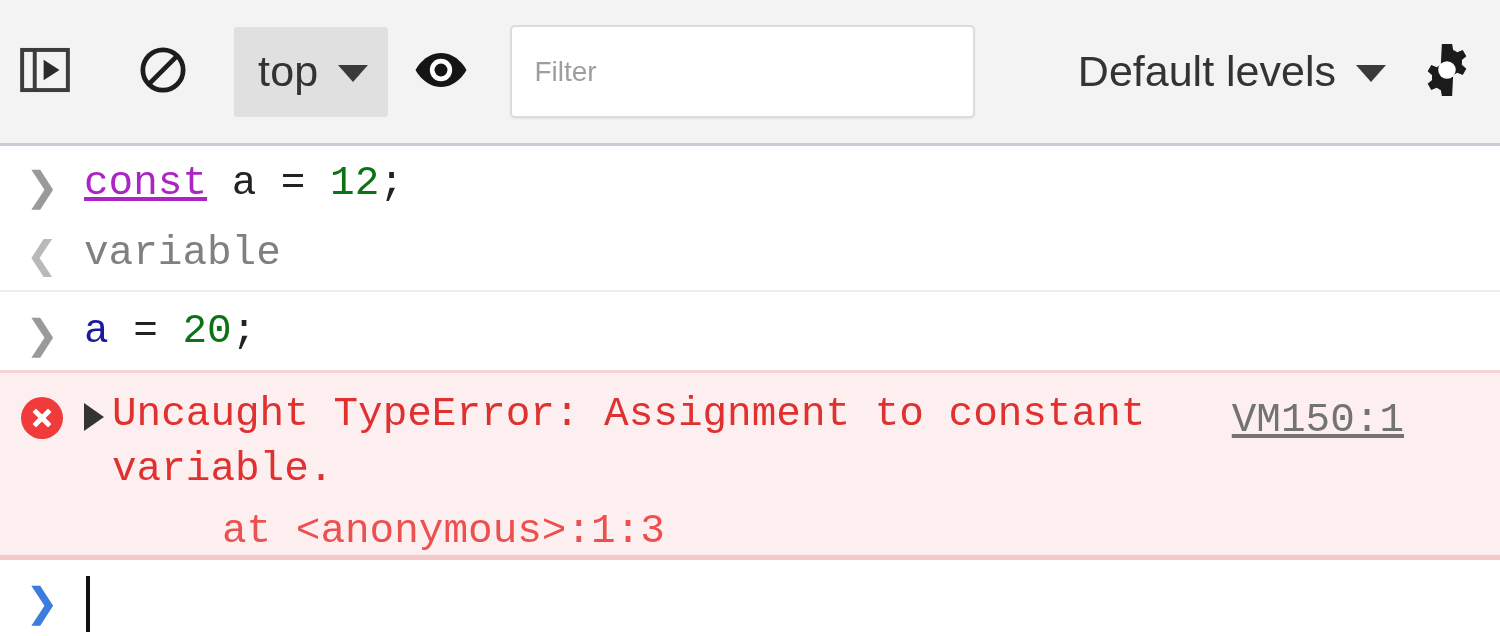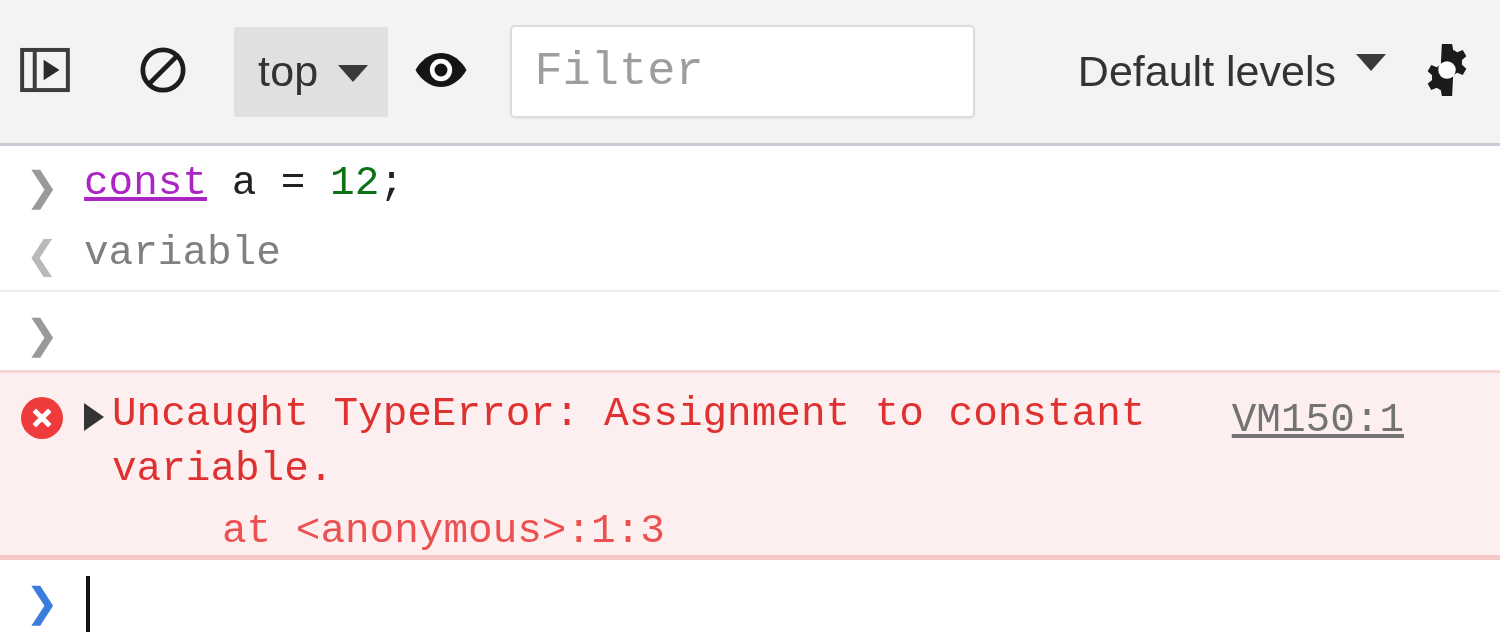--- a/index.html
+++ b/index.html
@@ -76,33 +76,33 @@
     flex: 0 0 auto;
     width: 465px;
   }
   .filter-input {
     width: 100%;
     box-sizing: border-box;
     height: 93px;
     background: #ffffff;
     border: 2px solid #dcdcdc;
     border-radius: 5px;
-    font-family: Liberation Mono, monospace;
-    font-size: 47px;
+    font-family: Liberation Sans, sans-serif;
+    font-size: 28px;
     color: #222222;
     padding: 0 22px;
     outline: none;
     box-shadow: 0 1px 2px rgba(0,0,0,0.06);
   }
   .filter-input::placeholder { color: #9e9e9e; opacity: 1; }
 
   .levels-select {
     margin-left: auto;
     display: flex;
-    align-items: flex-start;
+    align-items: center;
     cursor: pointer;
     background: transparent;
     border: none;
     padding: 0 4px;
   }
   .levels-label {
     font-size: 43px;
     color: #333333;
     line-height: 1;
   }
@@ -332,20 +332,21 @@
     <div class="gutter">
       <span class="chev-out">❮</span>
     </div>
     <div class="code out-undefined">variable</div>
   </div>
 
   <div class="row row-input-2">
     <div class="gutter">
       <span class="chev">❯</span>
     </div>
+    <div class="code"><span class="tok-var">a</span><span class="tok-plain"> = </span><span class="tok-num">20</span><span class="tok-pun">;</span></div>
   </div>
 
   <div class="error-block">
     <div class="err-gutter">
       <span class="err-icon"></span>
     </div>
     <div class="err-body">
       <span class="err-tri"></span>
       <div class="err-text">Uncaught TypeError: Assignment to constant variable.</div>
       <a class="err-link">VM150:1</a>

